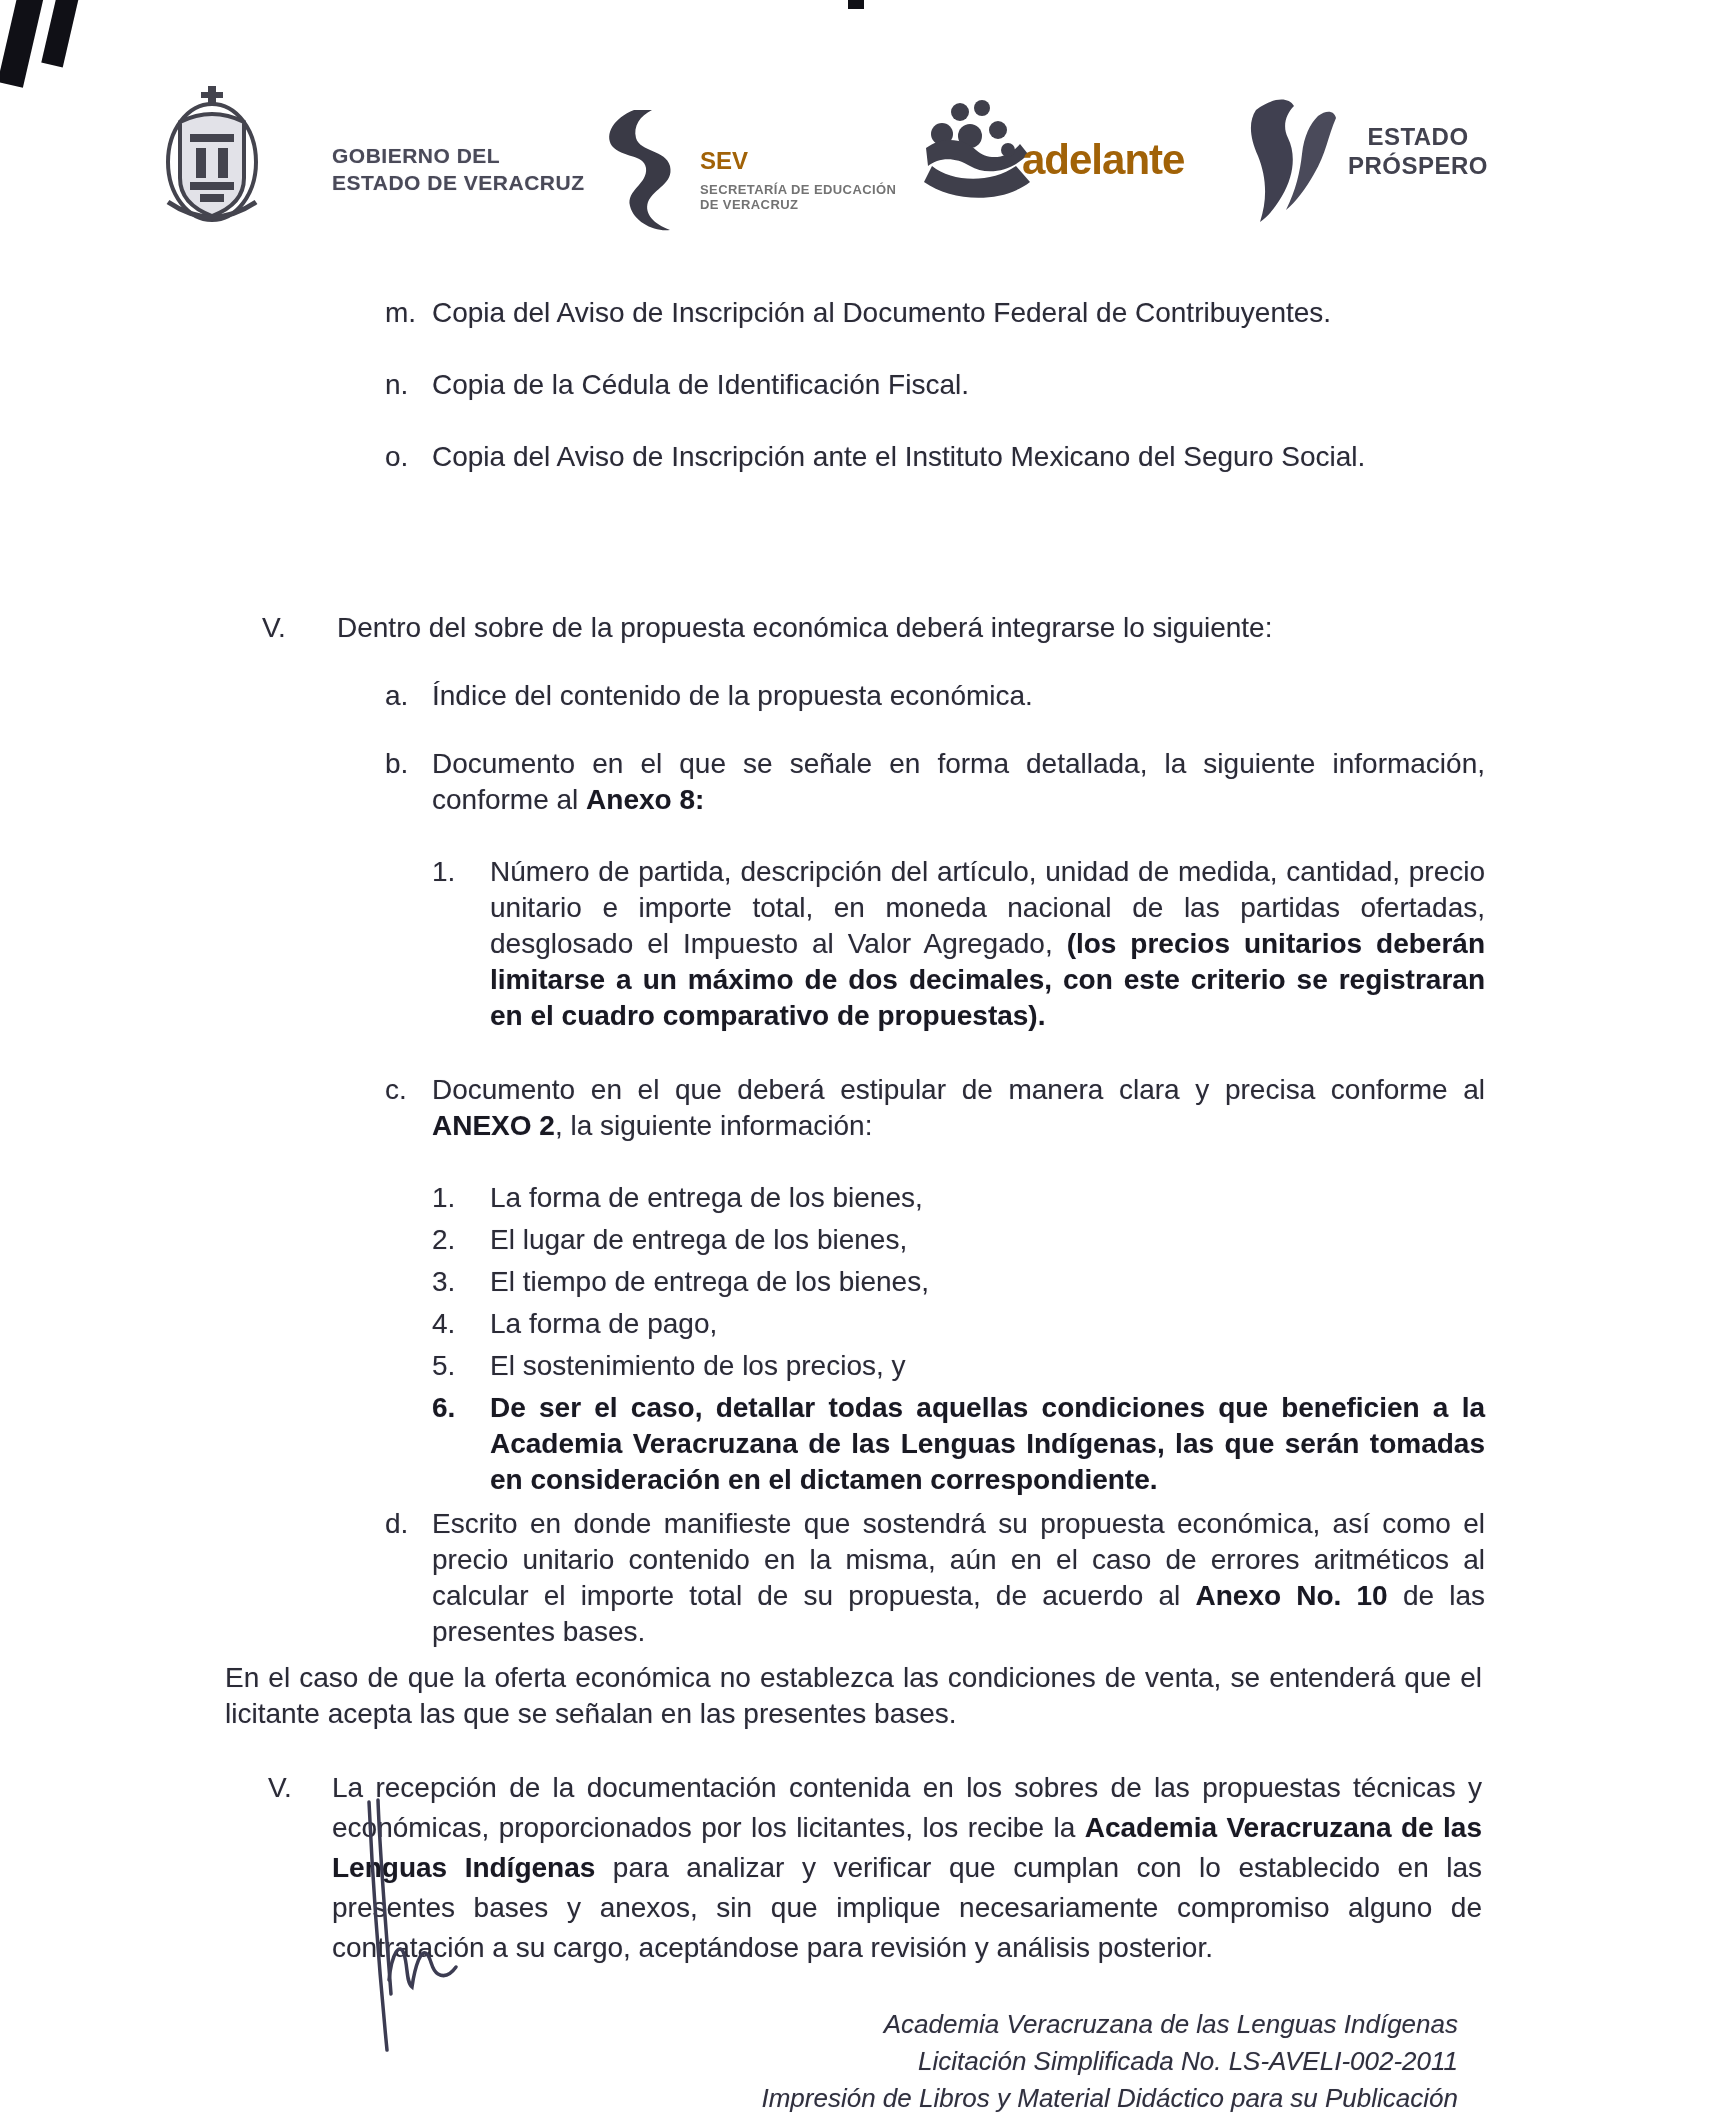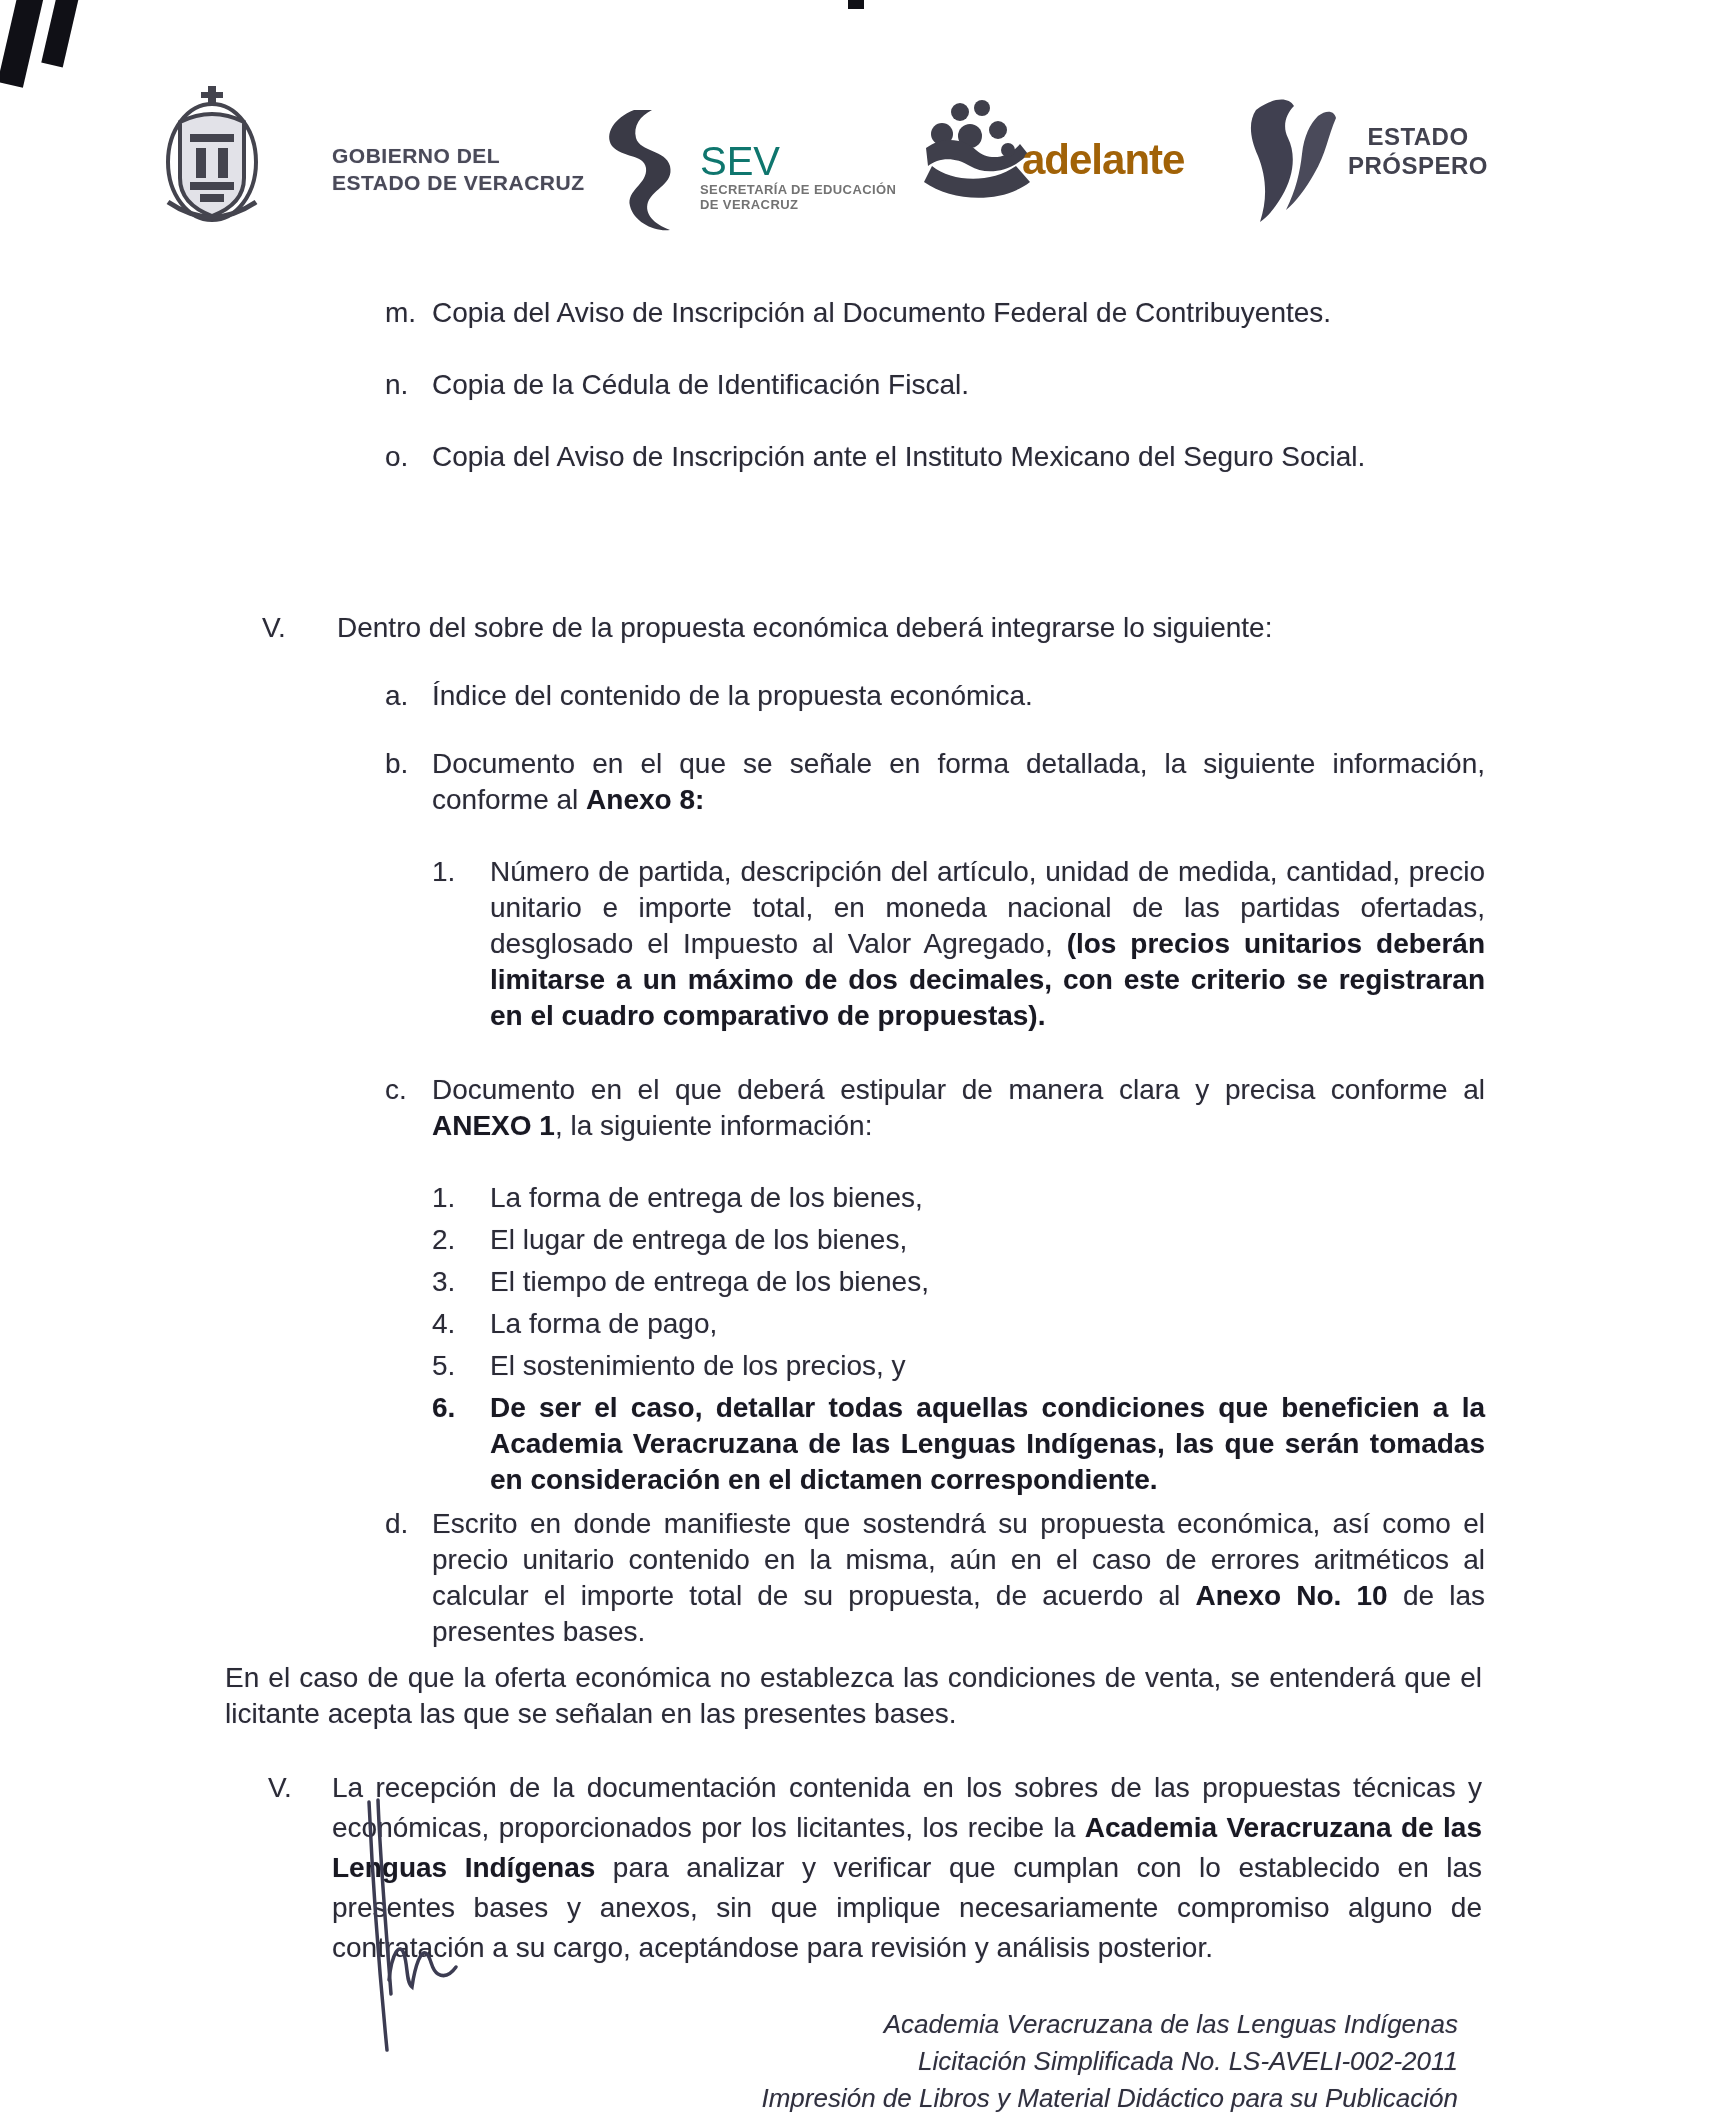--- a/index.html
+++ b/index.html
@@ -27,21 +27,21 @@
   .m58{width:58px;}
   .m75{width:75px;}
   .m64{width:64px;}
   .bold, strong{font-weight:bold;color:#191922;}
   
   .hdr-gob-text{
     font-size:21px;font-weight:bold;line-height:27px;
     letter-spacing:0.5px;color:#4a4a58;
     text-shadow:0 0 1px rgba(70,70,130,0.3);
   }
-  .sev-acronym{font-size:40px;font-weight:normal;color:#0f766e;line-height:30px;}
+  .sev-acronym{font-size:24px;font-weight:bold;color:#a16207;line-height:30px;}
   .sev-sub{font-size:13px;font-weight:bold;color:#737373;line-height:15px;letter-spacing:0.4px;}
   .adelante-word{font-size:42px;font-weight:bold;color:#a16207;letter-spacing:-1px;}
   .prospero-text{font-size:24px;font-weight:bold;color:#42424f;line-height:29px;letter-spacing:0.5px;text-align:center;}
   
   .corner-bar{position:absolute;background:#101016;}
   
   .footer{
     font-style:italic;
     font-size:26px;line-height:37px;
     color:#30303d;
@@ -153,21 +153,21 @@
     <div class="content just"><span>Documento en el que se señale en forma detallada, la siguiente información, conforme al </span><strong>Anexo 8:</strong></div>
   </div>
 
   <div class="blk txt row" style="left:432px;top:854px;width:1053px;">
     <span class="marker m58">1.</span>
     <div class="content just"><span>Número de partida, descripción del artículo, unidad de medida, cantidad, precio unitario e importe total, en moneda nacional de las partidas ofertadas, desglosado el Impuesto al Valor Agregado, </span><strong>(los precios unitarios deberán limitarse a un máximo de dos decimales, con este criterio se registraran en el cuadro comparativo de propuestas).</strong></div>
   </div>
 
   <div class="blk txt row" style="left:385px;top:1072px;width:1100px;">
     <span class="marker m47">c.</span>
-    <div class="content just"><span>Documento en el que deberá estipular de manera clara y precisa conforme al </span><strong>ANEXO 1</strong><span>, la siguiente información:</span></div>
+    <div class="content just"><span>Documento en el que deberá estipular de manera clara y precisa conforme al </span><strong>ANEXO 2</strong><span>, la siguiente información:</span></div>
   </div>
 
   <div class="blk txt row" style="left:432px;top:1180px;width:1053px;">
     <span class="marker m58">1.</span>
     <div class="content">La forma de entrega de los bienes,</div>
   </div>
   <div class="blk txt row" style="left:432px;top:1222px;width:1053px;">
     <span class="marker m58">2.</span>
     <div class="content">El lugar de entrega de los bienes,</div>
   </div>

